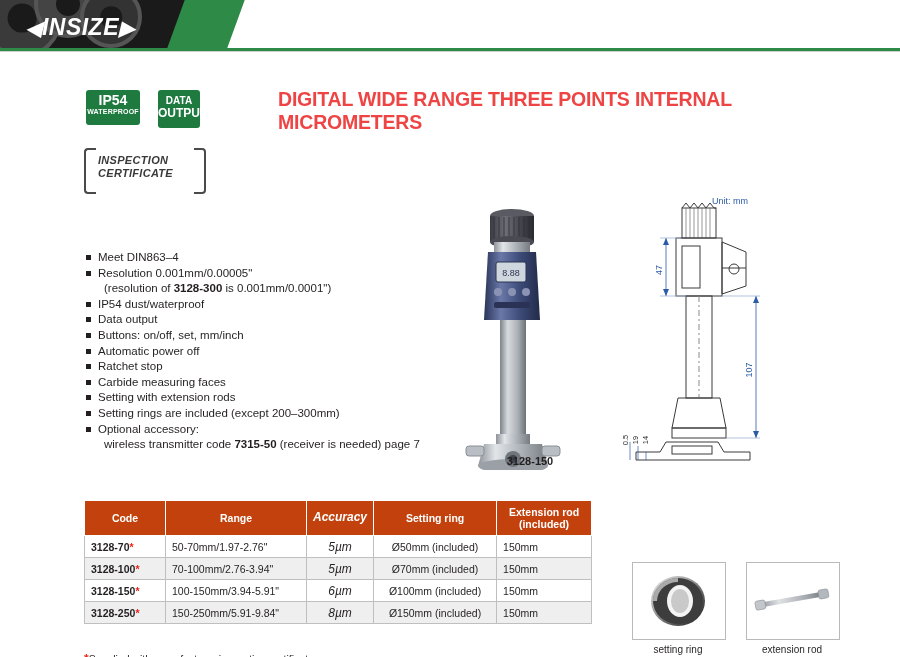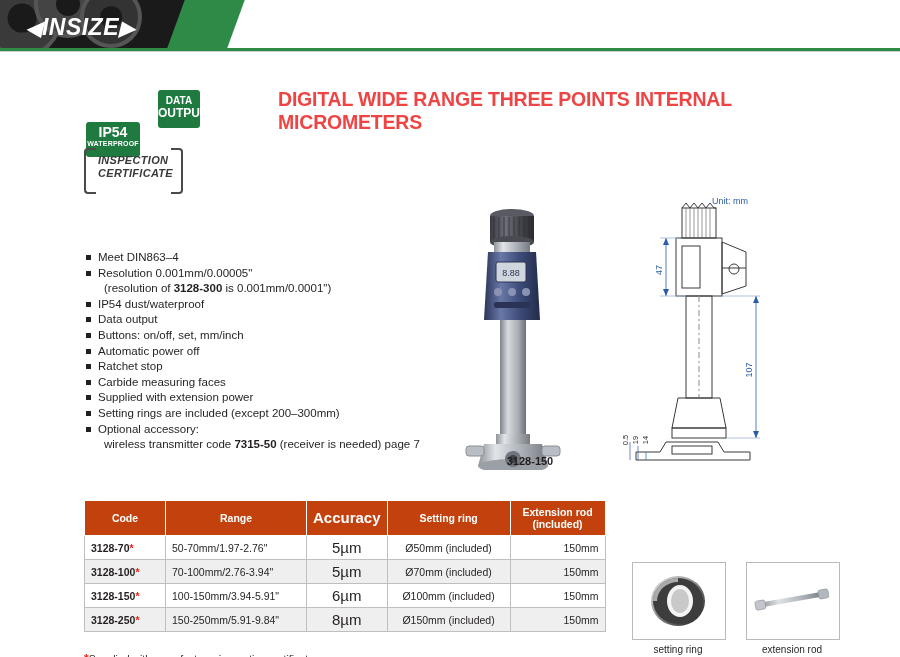--- a/index.html
+++ b/index.html
@@ -57,32 +57,32 @@
   }
 
   
   .badge{
     position:absolute;
     background:#1f7a3f;color:#fff;text-align:center;
     border-radius:3px;
     font-weight:bold;line-height:1.05;
   }
   .badge-ip{
-    left:86px;top:90px;width:54px;height:32px;padding-top:3px;margin-top:32px;
+    left:86px;top:90px;width:54px;height:32px;padding-top:3px;
   }
   .badge-ip .t1{font-size:14px;display:block;}
   .badge-ip .t2{font-size:7px;display:block;letter-spacing:0.2px;}
   .badge-data{
     left:158px;top:90px;width:42px;height:32px;padding-top:6px;
   }
   .badge-data .t1{font-size:10px;display:block;}
   .badge-data .t2{font-size:12px;display:block;}
 
   .cert{
-    position:absolute;left:84px;top:148px;width:99px;height:42px;
+    position:absolute;left:84px;top:148px;width:122px;height:42px;
   }
   .cert-bracket-l, .cert-bracket-r{
     position:absolute;top:0;width:10px;height:42px;
     border:2px solid #4a4a4a;
   }
   .cert-bracket-l{left:0;border-right:none;border-radius:4px 0 0 4px;}
   .cert-bracket-r{right:0;border-left:none;border-radius:0 4px 4px 0;}
   .cert-txt{
     position:absolute;left:14px;top:6px;
     font-style:italic;font-weight:bold;font-size:11px;
@@ -142,23 +142,23 @@
   }
   .tbl td{
     border:1px solid #bfbfbf;
     padding:3px 6px;
     height:15px;
   }
   .tbl tbody tr:nth-child(odd) td{background:#ffffff;}
   .tbl tbody tr:nth-child(even) td{background:#efefef;}
   .c-code{width:68px;font-weight:bold;font-size:10.5px;}
   .c-range{width:128px;font-size:10.5px;}
-  .c-acc{width:52px;text-align:center;font-size:15px;}
+  .c-acc{width:52px;text-align:center;font-size:12px;font-style:italic;}
   .c-ring{width:110px;text-align:center;font-size:10.5px;}
-  .c-rod{width:82px;text-align:right;font-size:10.5px;}
+  .c-rod{width:82px;text-align:left;font-size:10.5px;}
   .ast{color:#e8231a;font-weight:bold;}
   .footnote{
     position:absolute;left:84px;top:652px;font-size:10.5px;
   }
   .footnote .ast{font-size:12px;}
 
   
   .accbox{
     position:absolute;border:1px solid #b9b9b9;background:#fff;
   }
@@ -218,21 +218,21 @@
   <div class="feat">
     <span>Resolution 0.001mm/0.00005"</span>
     <span class="sub"><span>(resolution of </span><b>3128-300</b><span> is 0.001mm/0.0001")</span></span>
   </div>
   <div class="feat"><span>IP54 dust/waterproof</span></div>
   <div class="feat"><span>Data output</span></div>
   <div class="feat"><span>Buttons: on/off, set, mm/inch</span></div>
   <div class="feat"><span>Automatic power off</span></div>
   <div class="feat"><span>Ratchet stop</span></div>
   <div class="feat"><span>Carbide measuring faces</span></div>
-  <div class="feat"><span>Supplied with extension power</span></div>
+  <div class="feat"><span>Setting with extension rods</span></div>
   <div class="feat"><span>Setting rings are included (except 200–300mm)</span></div>
   <div class="feat">
     <span>Optional accessory:</span>
     <span class="sub"><span>wireless transmitter code </span><b>7315-50</b><span> (receiver is needed) page 7</span></span>
   </div>
 </div>
 
 <div class="photo">
   <svg width="180" height="280" viewBox="0 0 180 280">
     <defs>

